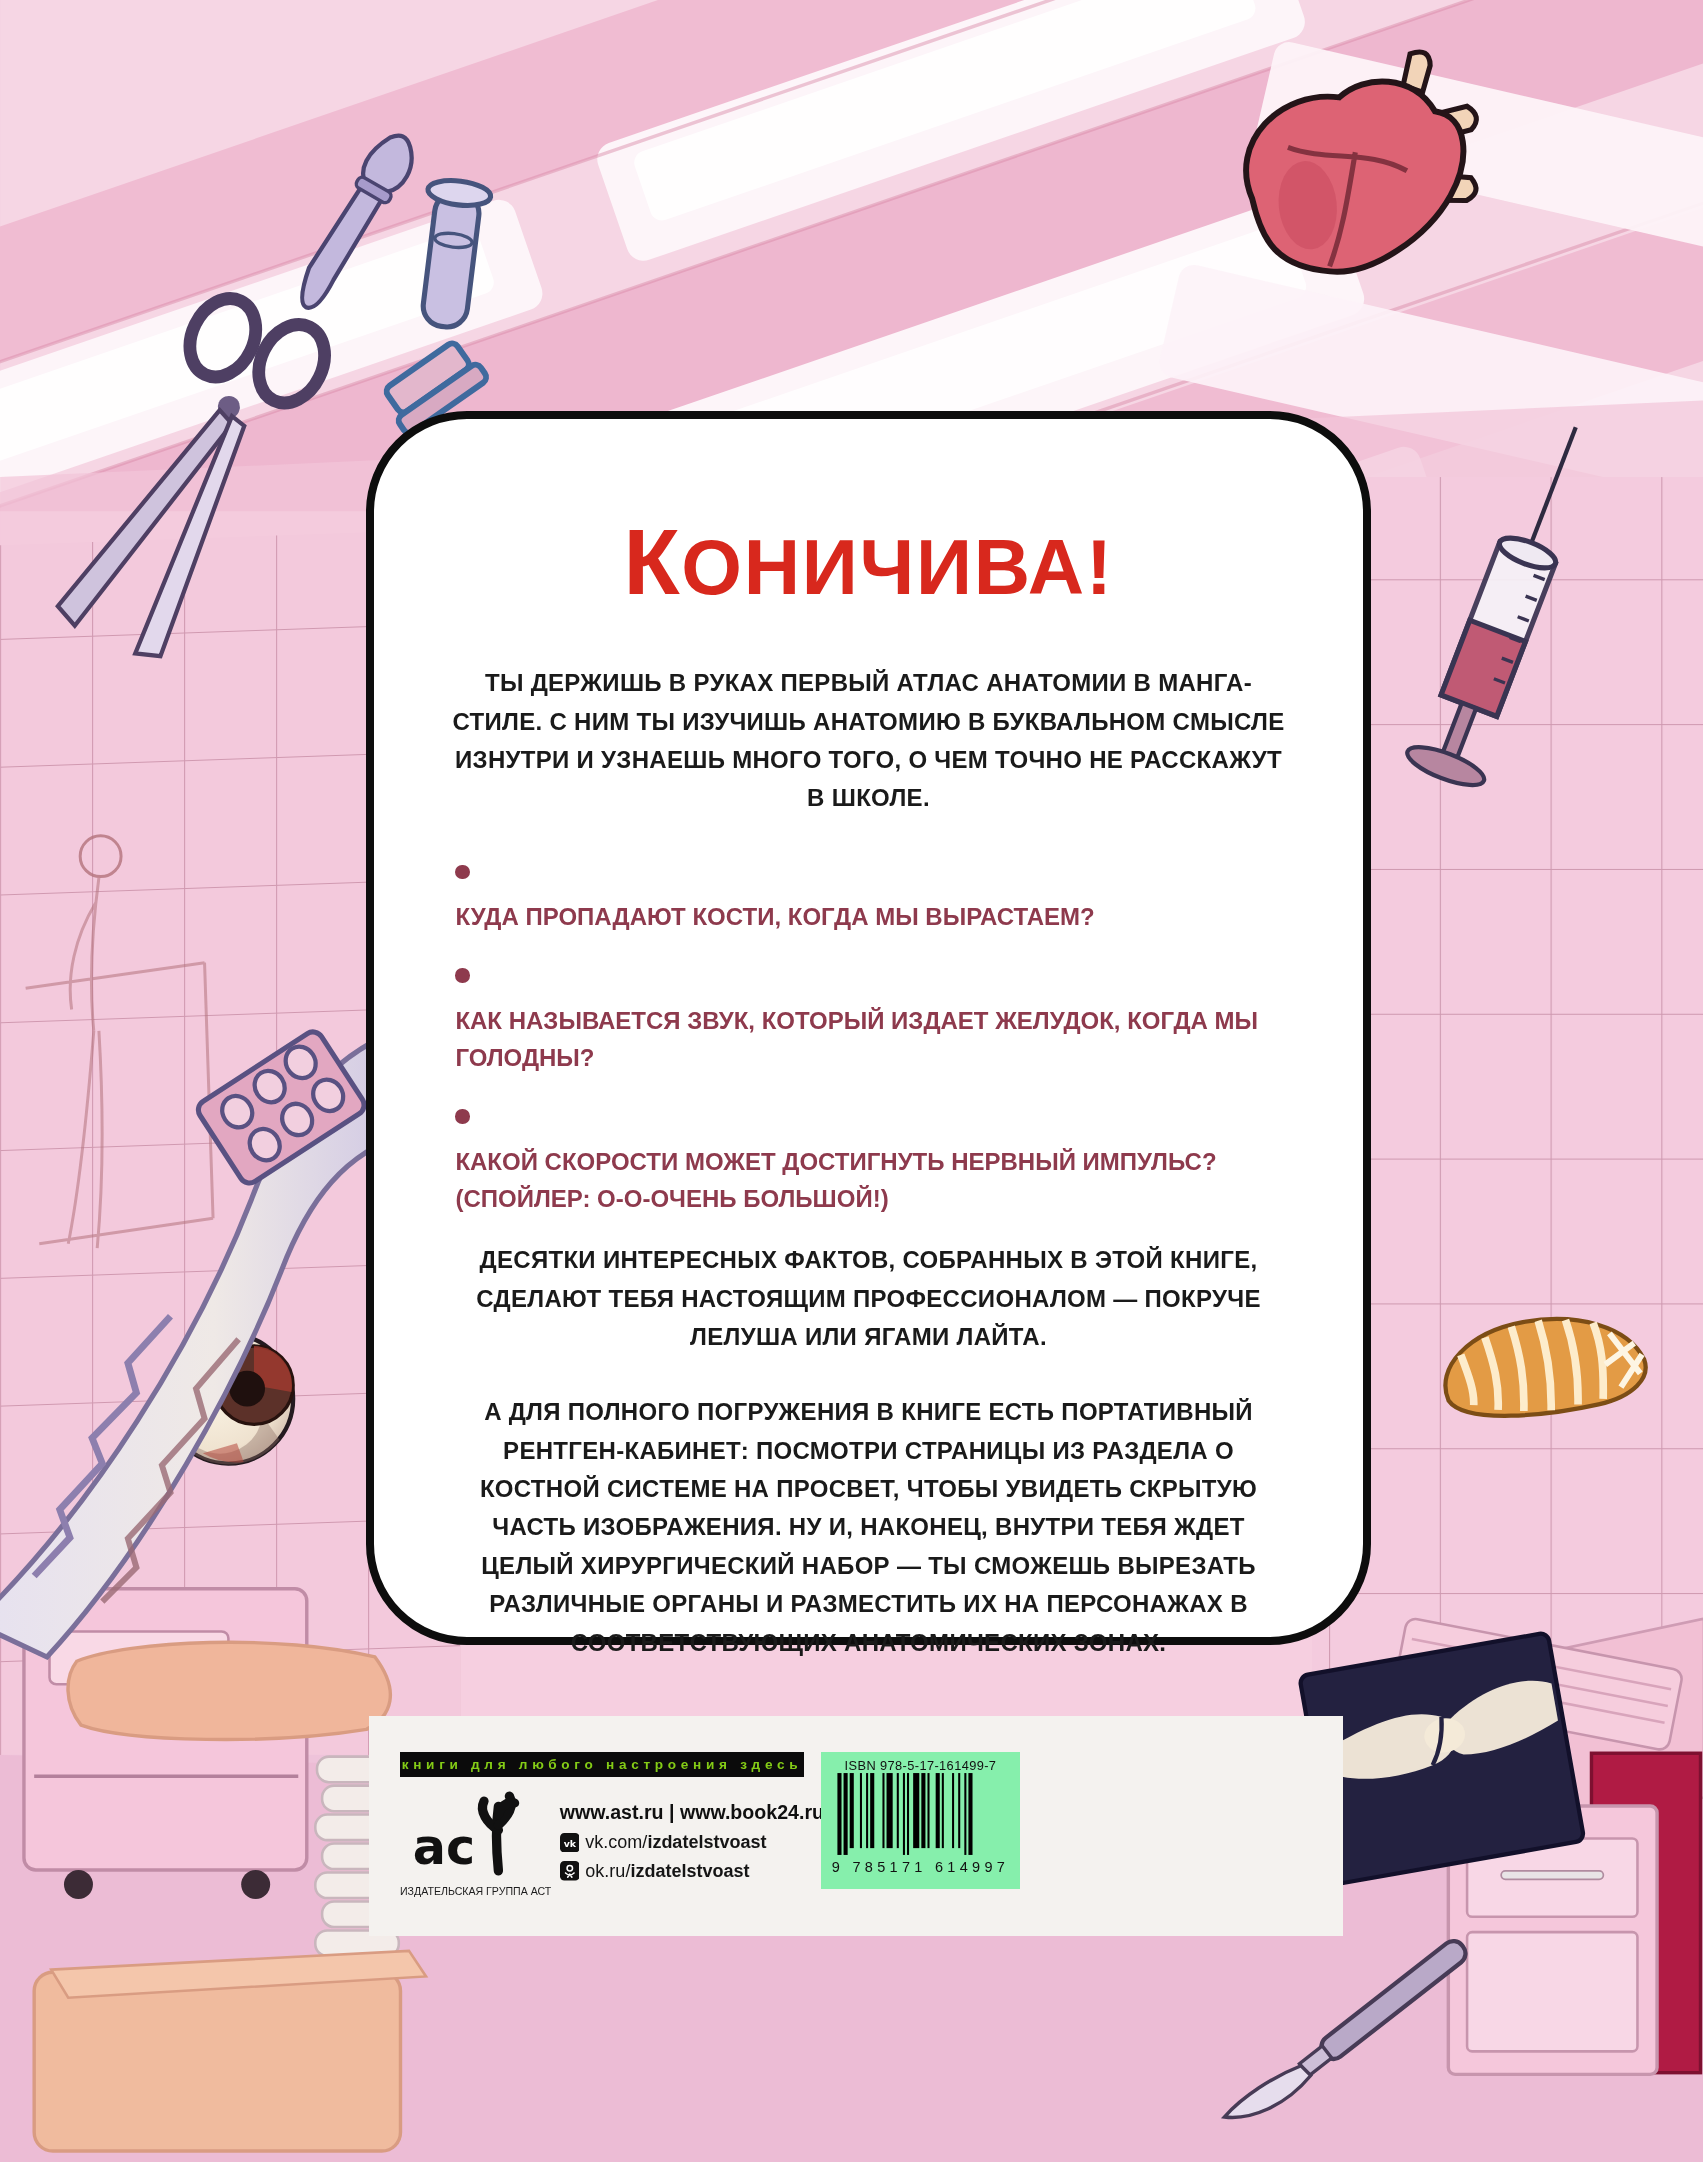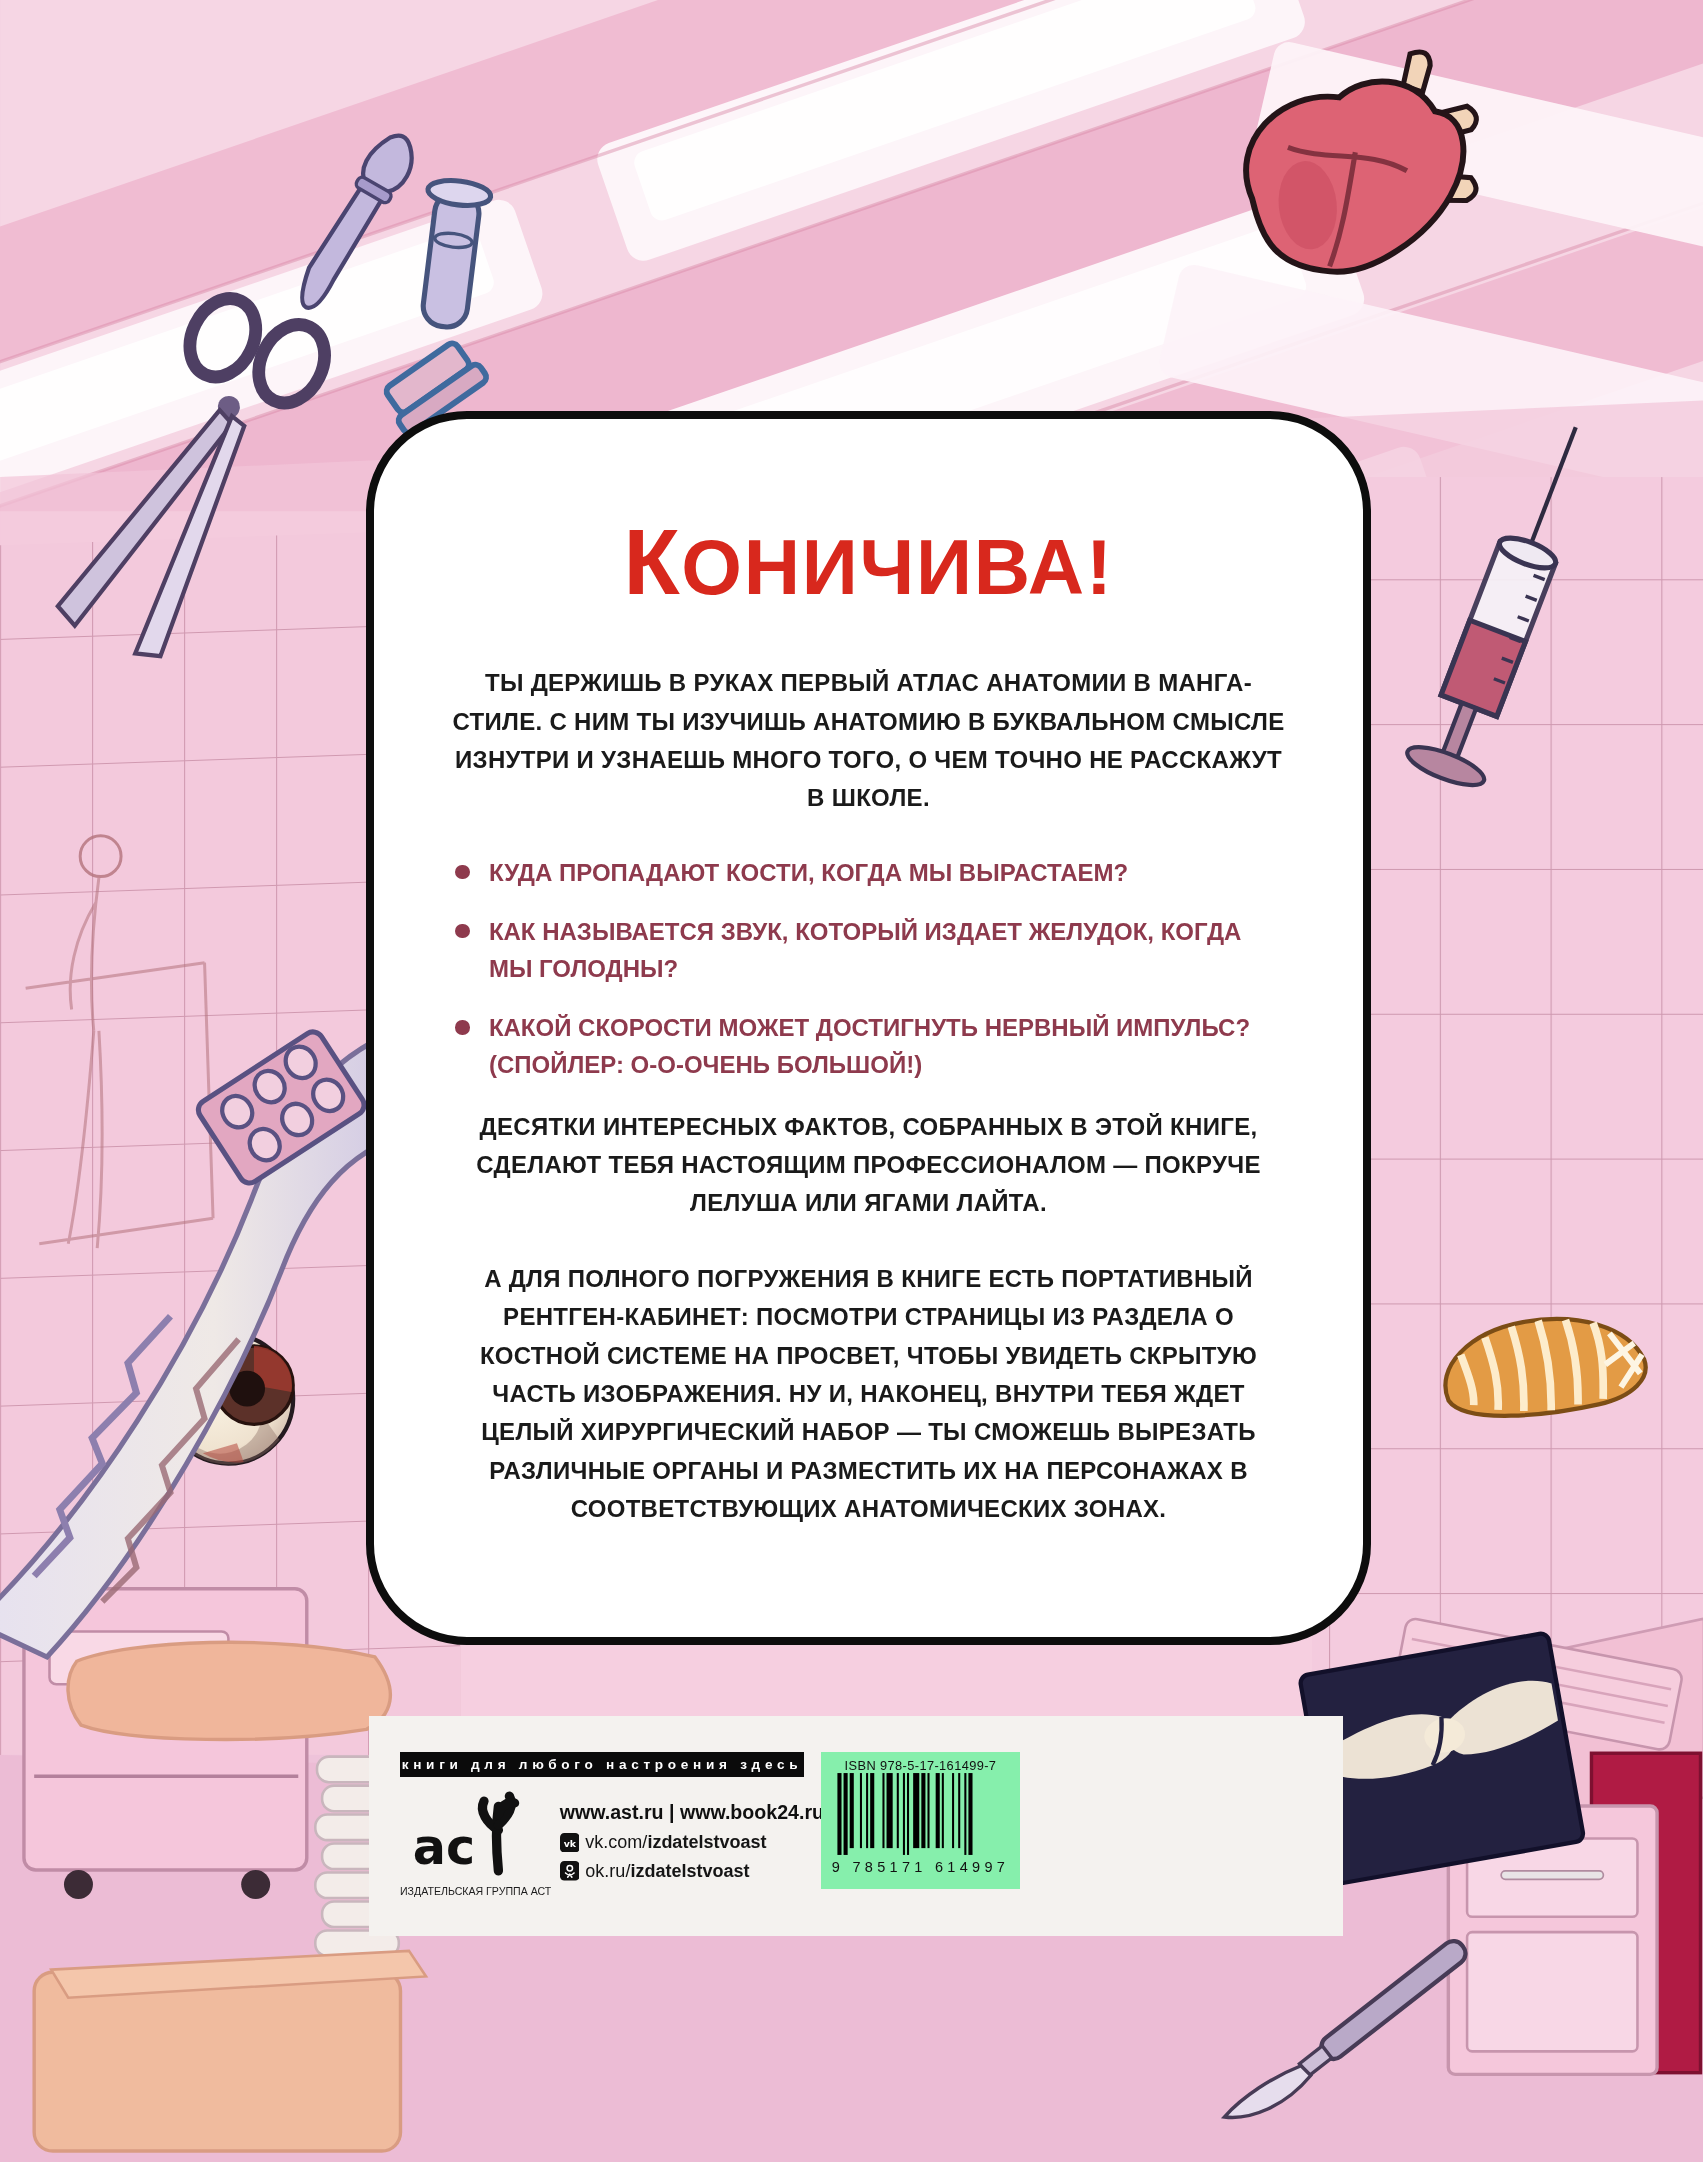--- a/index.html
+++ b/index.html
@@ -12,31 +12,31 @@
           box-sizing:border-box;background:#ffffff;border:8.5px solid #0d0d0d;
           border-radius:101px;padding:44px 78px 0;text-align:center;}
   .greeting,.closing{font-weight:700;color:#d8281d;font-size:78px;line-height:1.05;
           letter-spacing:1.7px;text-transform:uppercase;}
   .greeting::first-letter,.closing::first-letter{font-size:1.18em;}
   .marker{font-weight:700;color:#1a1a1a;font-size:24px;line-height:1.6;
           letter-spacing:0.3px;text-transform:uppercase;}
   .intro{margin-top:34px;}
   .bullets{margin:36px 0 0;padding:0 3.4px;list-style:none;text-align:left;}
   .bullet{display:flex;gap:19px;margin-bottom:22px;color:#8e3a4d;font-weight:700;
-          font-size:24px;line-height:1.55;text-transform:uppercase;}
+          font-size:24px;line-height:1.55;text-transform:uppercase;flex-direction:column;}
   .bullet-dot{flex:none;width:14.5px;height:14.5px;border-radius:50%;background:#8e3a4d;margin-top:11px;}
   .facts{margin-top:24px;}
   .immersion{margin-top:37px;padding:0 12px;}
   .closing{margin-top:41px;}
 
   
   .pubstrip{position:absolute;left:369px;top:1716px;width:974px;height:220px;
             background:#f4f2ef;display:flex;}
   .pub-left{margin:36px 0 0 31px;width:404px;}
-  .black-bar{height:25px;background:#0b0b0b;color:#ffffff;display:flex;
+  .black-bar{height:25px;background:#0b0b0b;color:#84cc16;display:flex;
              align-items:center;justify-content:center;font-size:13.6px;font-weight:700;
              letter-spacing:4.7px;}
   .pub-cols{display:flex;margin-top:8.5px;}
   .ast-block{width:152px;text-align:center;}
   .ast-caption{font-size:10.6px;color:#1d1d1d;margin-top:1.7px;white-space:nowrap;}
   .links{margin-left:8.5px;display:flex;flex-direction:column;justify-content:center;gap:7.7px;}
   .site-line{font-weight:700;font-size:19.6px;color:#101010;white-space:nowrap;}
   .social-line{display:flex;align-items:center;gap:6px;font-size:18px;color:#151515;white-space:nowrap;}
   .social-line b{font-weight:700;}
   .isbn-box{width:199px;height:131px;background:#86efac;margin:36px 0 0 17px;

